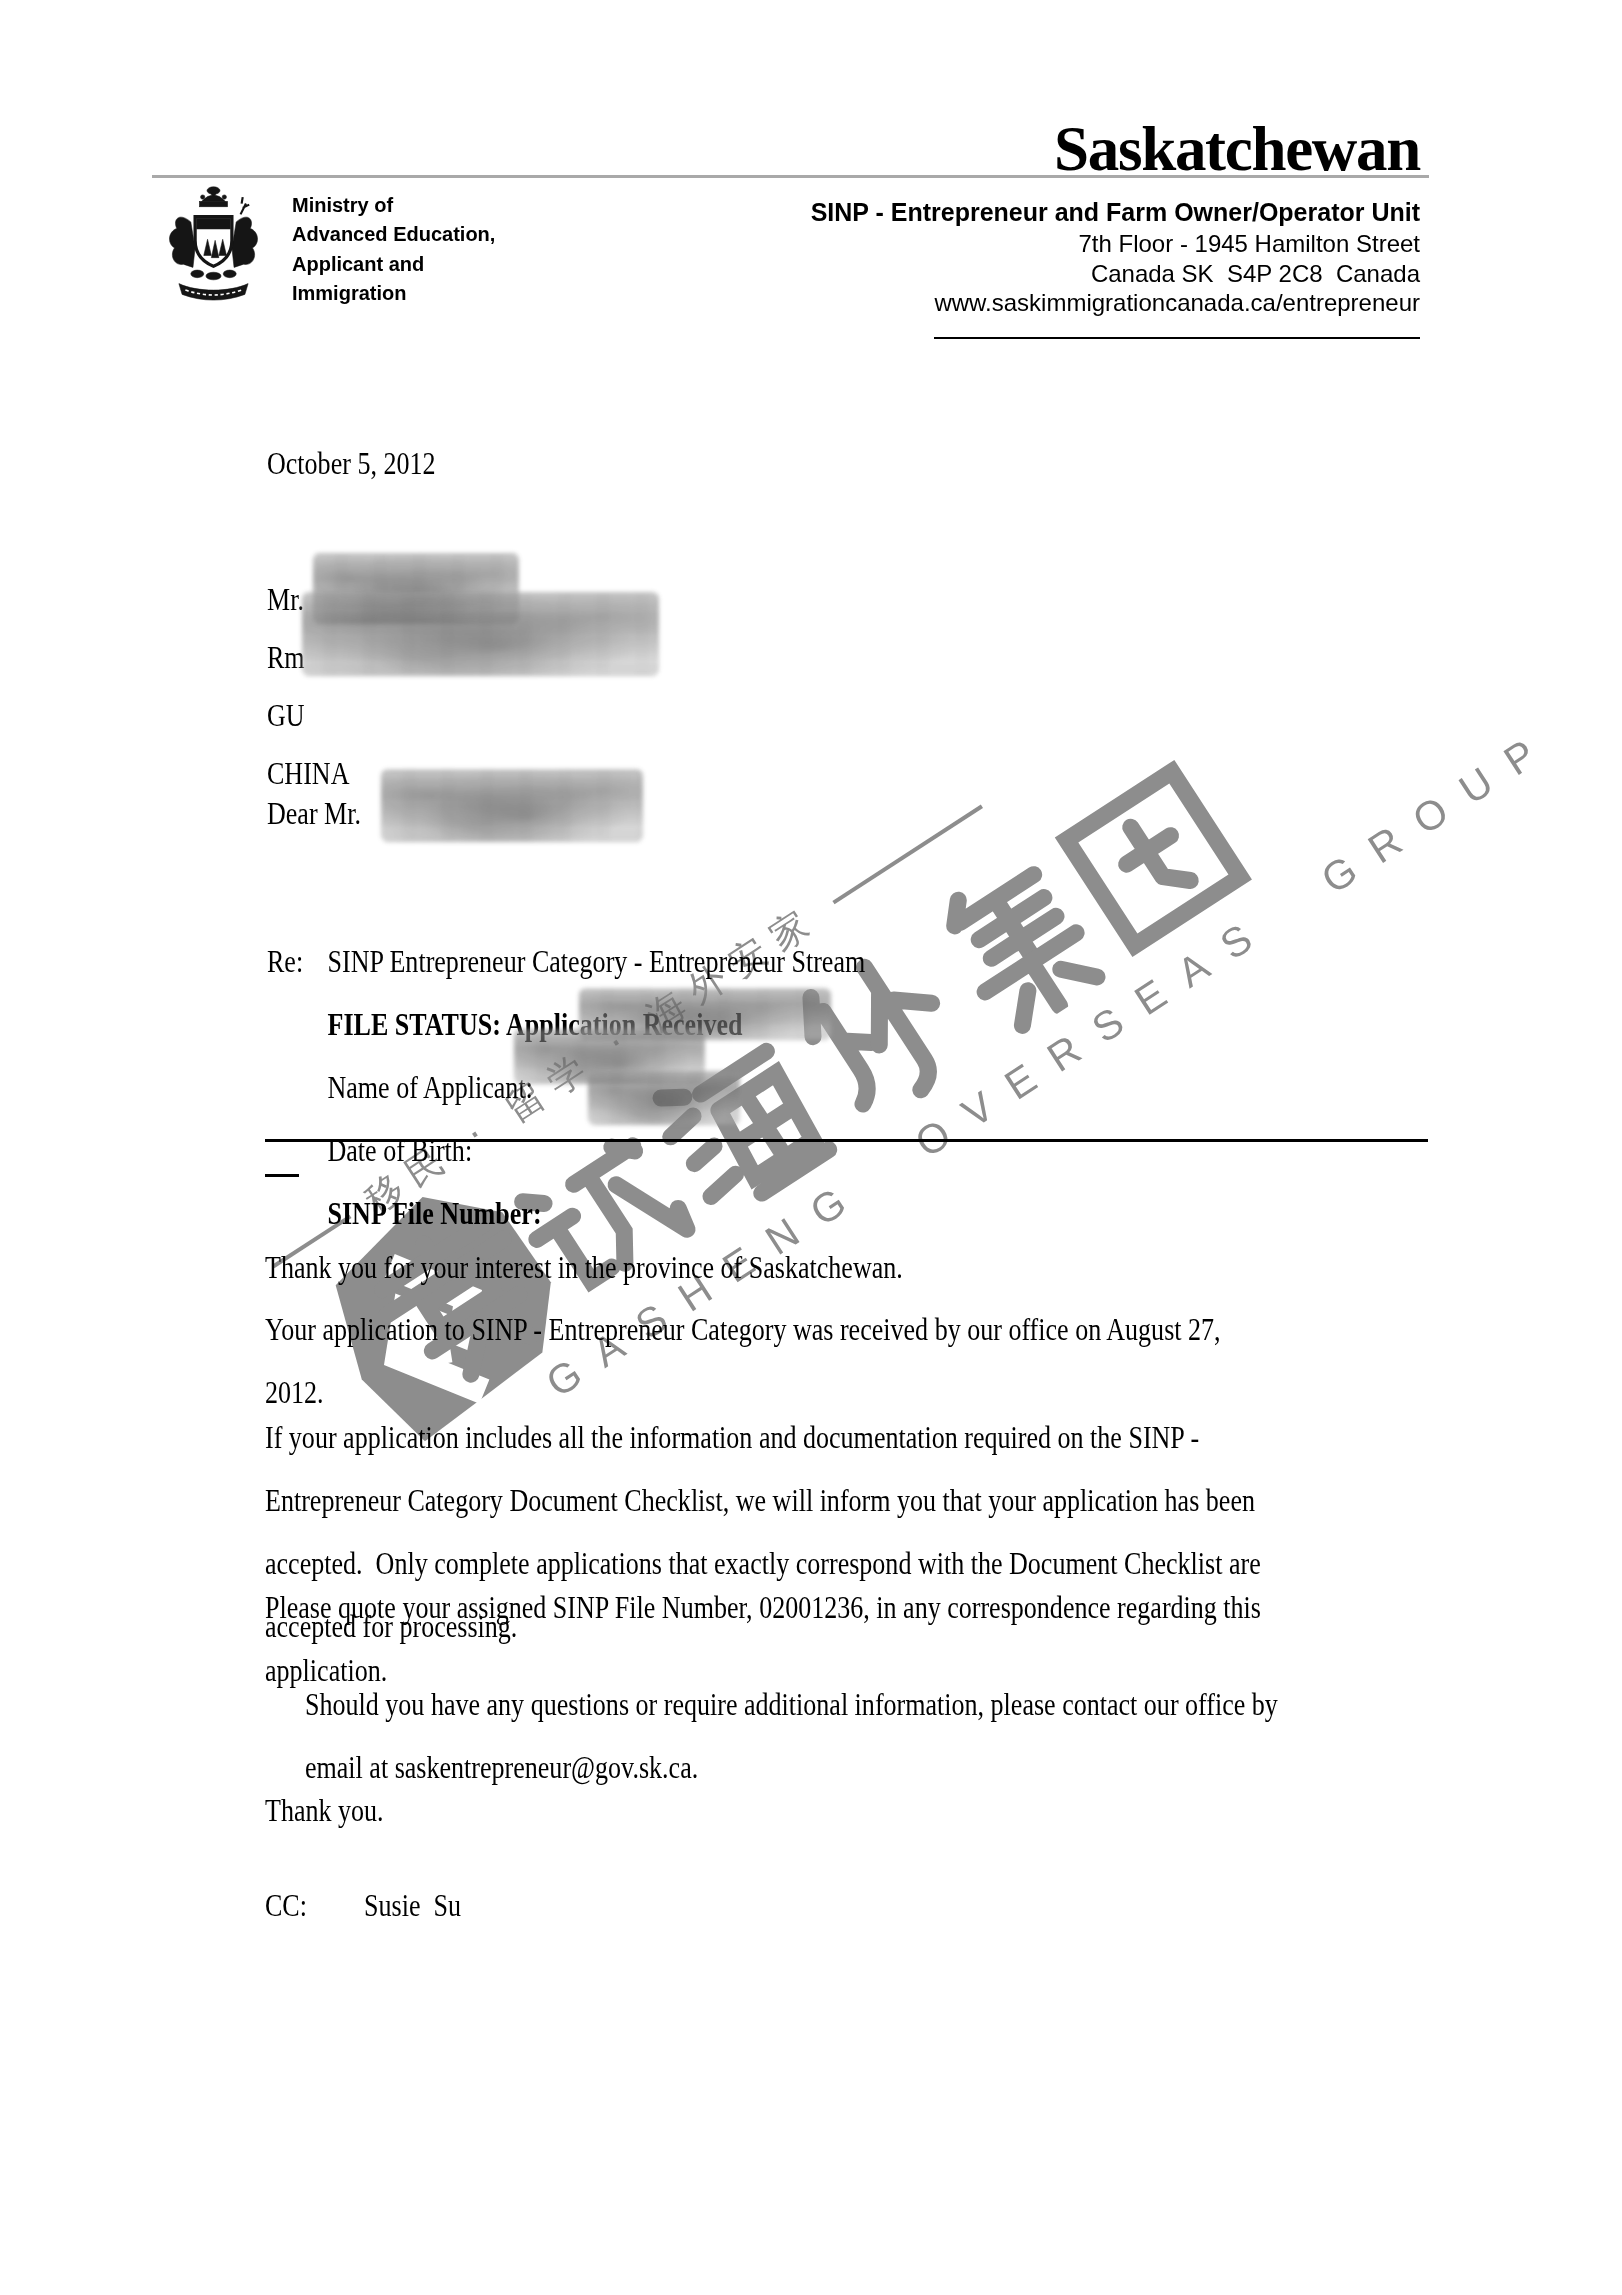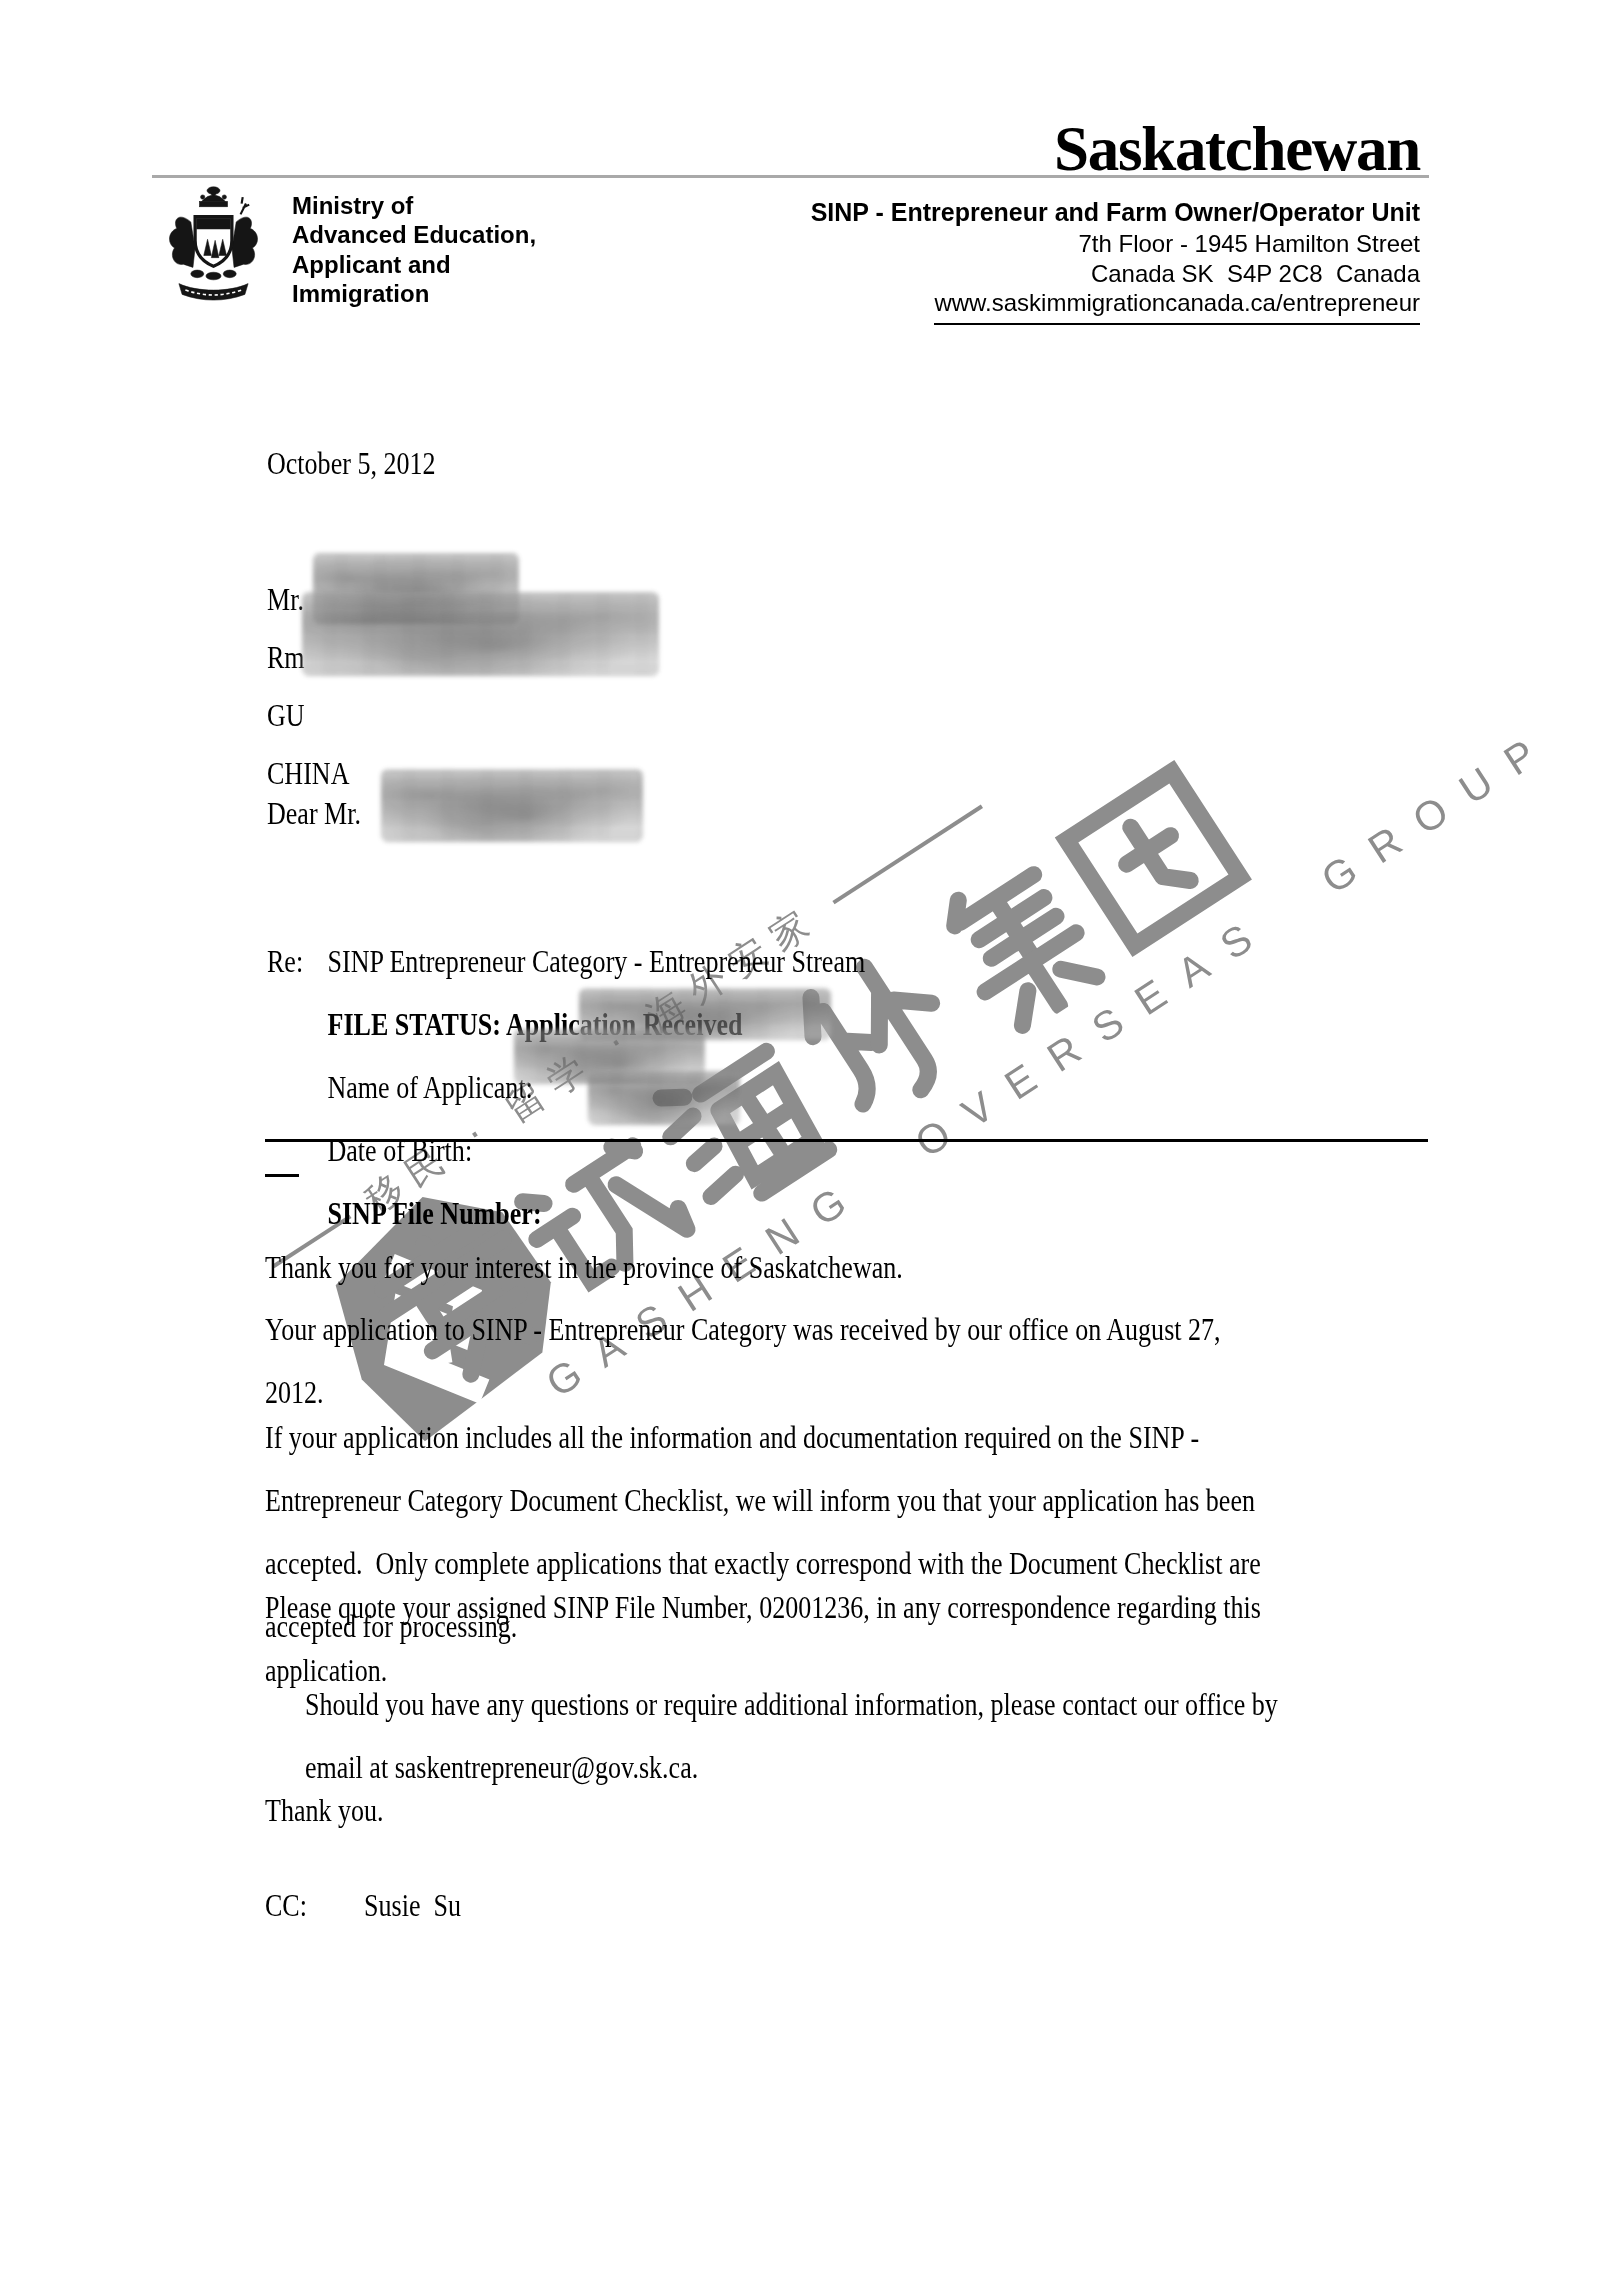--- a/index.html
+++ b/index.html
@@ -17,27 +17,27 @@
   .wordmark {
     position:absolute; right:203px; top:113px;
     font-size:63px; font-weight:bold; letter-spacing:-1.3px;
     font-family:"Liberation Serif", serif;
   }
   .header-rule { position:absolute; left:152px; top:175px; width:1277px; height:2.6px; background:#a9a9a9; }
   .coat { position:absolute; left:159px; top:183px; }
   .ministry {
     position:absolute; left:292px; top:191px;
     font-family:"Liberation Sans", sans-serif; font-weight:bold;
-    font-size:24px; line-height:29.4px;
+    font-size:20px; line-height:29.4px;
   }
   .hdr-right { position:absolute; right:203px; text-align:right; font-family:"Liberation Sans", sans-serif; white-space:pre; }
   .unit   { top:198px; font-size:25px; font-weight:bold; }
   .addr1  { top:230px; font-size:24px; }
   .addr2  { top:260px; font-size:24px; }
-  .website{ top:289px; font-size:24px; border-bottom:2px solid #000; padding-bottom:6px; }
+  .website{ top:289px; font-size:24px; border-bottom:2px solid #000; padding-bottom:20px; }
 
   
   .sline {
     position:absolute; font-size:31px; line-height:36px; white-space:pre;
     transform:scaleX(.84); transform-origin:0 0;
   }
   .block { position:absolute; left:267px; white-space:pre; }
   .block .row { font-size:31px; line-height:41px; transform:scaleX(.84); transform-origin:0 0; }
   .recipient .row { line-height:36px; }
   .re-indent { padding-left:72px; }

